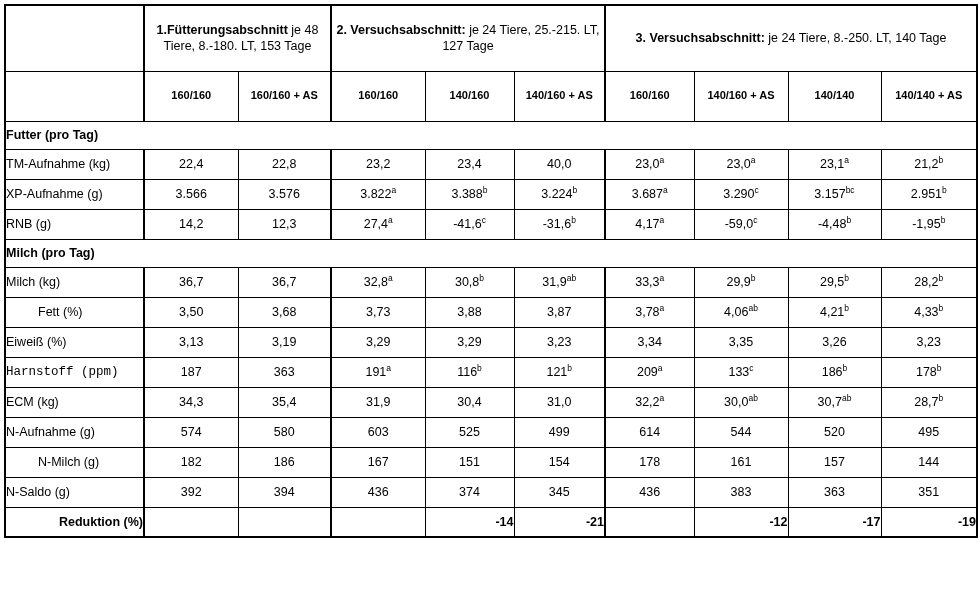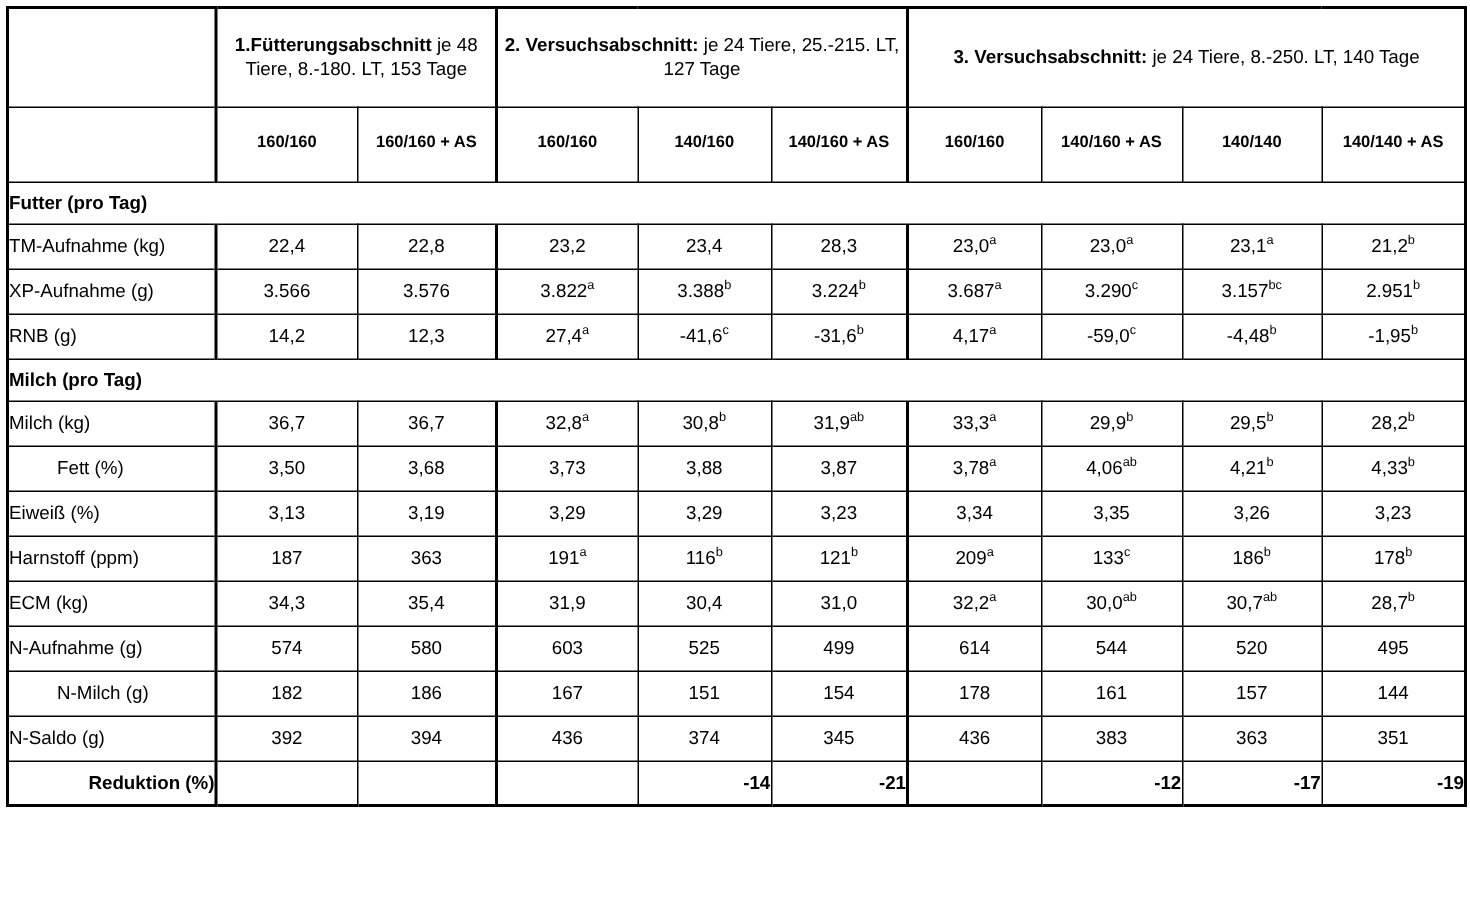--- a/index.html
+++ b/index.html
@@ -112,21 +112,21 @@
         </tr>
         <tr class="section-row">
           <td colspan="10" class="outer-l outer-r" style="height: 28px;">Futter (pro Tag)</td>
         </tr>
         <tr>
           <td class="label-cell outer-l" style="height: 30px;">TM-Aufnahme (kg)</td>
           <td class="num-cell grp-div-l"><span>22,4</span></td>
           <td class="num-cell"><span>22,8</span></td>
           <td class="num-cell grp-div-l"><span>23,2</span></td>
           <td class="num-cell"><span>23,4</span></td>
-          <td class="num-cell"><span>28,3</span></td>
+          <td class="num-cell"><span>40,0</span></td>
           <td class="num-cell grp-div-l"><span>23,0</span><sup>a</sup></td>
           <td class="num-cell"><span>23,0</span><sup>a</sup></td>
           <td class="num-cell"><span>23,1</span><sup>a</sup></td>
           <td class="num-cell outer-r"><span>21,2</span><sup>b</sup></td>
         </tr>
         <tr>
           <td class="label-cell outer-l" style="height: 30px;">XP-Aufnahme (g)</td>
           <td class="num-cell grp-div-l"><span>3.566</span></td>
           <td class="num-cell"><span>3.576</span></td>
           <td class="num-cell grp-div-l"><span>3.822</span><sup>a</sup></td>
@@ -182,21 +182,21 @@
           <td class="num-cell"><span>3,19</span></td>
           <td class="num-cell grp-div-l"><span>3,29</span></td>
           <td class="num-cell"><span>3,29</span></td>
           <td class="num-cell"><span>3,23</span></td>
           <td class="num-cell grp-div-l"><span>3,34</span></td>
           <td class="num-cell"><span>3,35</span></td>
           <td class="num-cell"><span>3,26</span></td>
           <td class="num-cell outer-r"><span>3,23</span></td>
         </tr>
         <tr>
-          <td class="label-cell outer-l" style="height: 30px;">Harnstoff (ppm)</td>
+          <td class="label-cell outer-l" style="height: 30px; font-family: Liberation Mono, monospace;">Harnstoff (ppm)</td>
           <td class="num-cell grp-div-l"><span>187</span></td>
           <td class="num-cell"><span>363</span></td>
           <td class="num-cell grp-div-l"><span>191</span><sup>a</sup></td>
           <td class="num-cell"><span>116</span><sup>b</sup></td>
           <td class="num-cell"><span>121</span><sup>b</sup></td>
           <td class="num-cell grp-div-l"><span>209</span><sup>a</sup></td>
           <td class="num-cell"><span>133</span><sup>c</sup></td>
           <td class="num-cell"><span>186</span><sup>b</sup></td>
           <td class="num-cell outer-r"><span>178</span><sup>b</sup></td>
         </tr>

